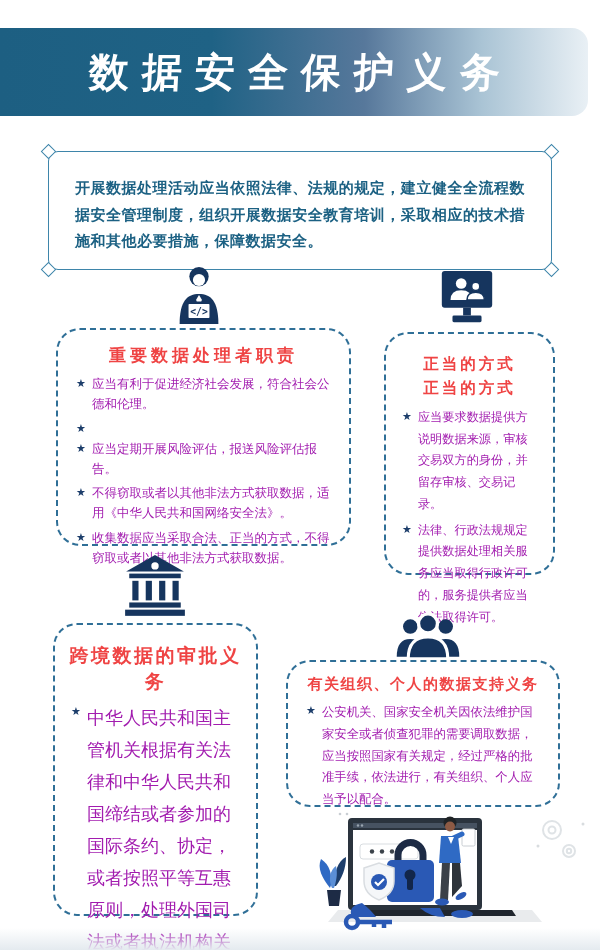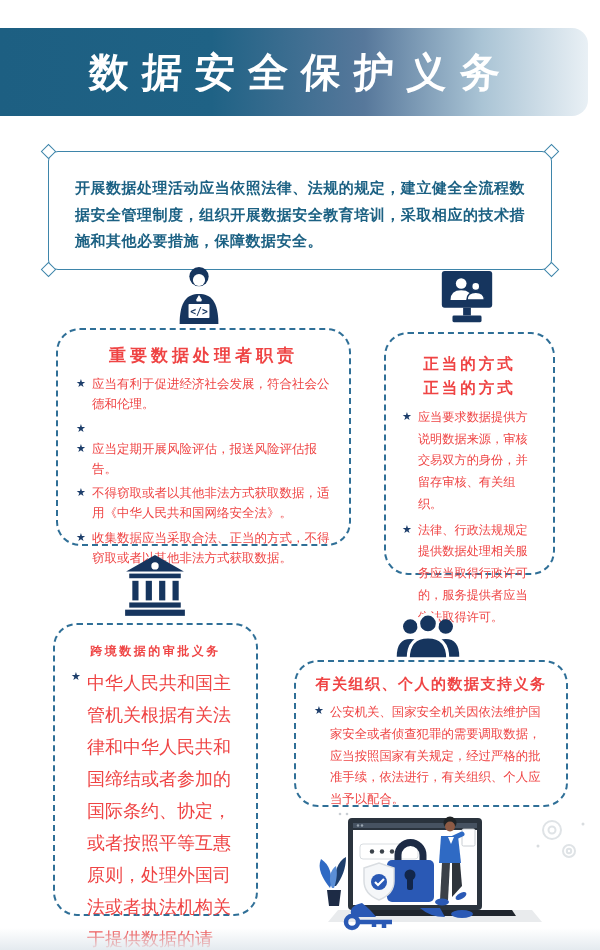--- a/index.html
+++ b/index.html
@@ -43,35 +43,35 @@
   .card {
     position:absolute; box-sizing:border-box;
     border:2px dashed #2f6f97; border-radius:24px; background:#fff;
   }
   .card-title {
     text-align:center; color:#ef4444; font-weight:bold; margin:6px 0 7px 0;
   }
   ul.blist { list-style:none; margin:0; padding:0 4px; }
   ul.blist li { display:flex; align-items:flex-start; margin-bottom:4px; }
   .star { color:#1d3e6b; font-size:11px; flex:0 0 auto; padding:3px 6px 0 2px; }
-  .itext { color:#ef4444; }
+  .itext { color:#a21caf; }
 
   #card1 { left:56px;  top:328px; width:295px; height:218px; padding:8px 12px; }
   #card1 .card-title { font-size:17px; letter-spacing:4px; }
   #card1 .itext { font-size:12.5px; line-height:1.62; }
 
   #card2 { left:384px; top:332px; width:171px; height:243px; padding:8px 10px; }
   #card2 .card-title { font-size:15.5px; letter-spacing:3px; line-height:1.55; margin-top:10px; }
   #card2 .itext { font-size:12.2px; line-height:1.78; }
 
   #card3 { left:53px;  top:623px; width:205px; height:293px; padding:8px 10px; }
-  #card3 .card-title { font-size:12px; letter-spacing:2.5px; margin-top:10px; }
+  #card3 .card-title { font-size:19px; letter-spacing:2.5px; margin-top:10px; }
   #card3 .itext { font-size:18px; line-height:1.78; }
 
-  #card4 { left:294px; top:660px; width:274px; height:147px; padding:7px 12px; }
+  #card4 { left:286px; top:660px; width:274px; height:147px; padding:7px 12px; }
   #card4 .card-title { font-size:15px; letter-spacing:1.5px; margin-top:6px; }
   #card4 .itext { font-size:12.4px; line-height:1.76; }
 
   
   .sec-icon { position:absolute; }
   #icon1 { left:168px; top:263px; width:62px; height:64px; }
   #icon2 { left:436px; top:265px; width:62px; height:66px; }
   #icon3 { left:122px; top:553px; width:66px; height:68px; }
   #icon4 { left:392px; top:613px; width:72px; height:50px; }
 
@@ -150,21 +150,21 @@
   </div>
 
   <div class="card" id="card2">
     <div class="card-title">
       <div>正当的方式</div>
       <div>正当的方式</div>
     </div>
     <ul class="blist">
       <li>
         <span class="star">★</span>
-        <span class="itext">应当要求数据提供方说明数据来源，审核交易双方的身份，并留存审核、有关组织。</span>
+        <span class="itext">应当要求数据提供方说明数据来源，审核交易双方的身份，并留存审核、交易记录。</span>
       </li>
       <li>
         <span class="star">★</span>
         <span class="itext">法律、行政法规规定提供数据处理相关服务应当取得行政许可的，服务提供者应当依法取得许可。</span>
       </li>
     </ul>
   </div>
 
   <div class="sec-icon" id="icon3">
     <svg viewBox="0 0 64 66" width="66" height="68">

